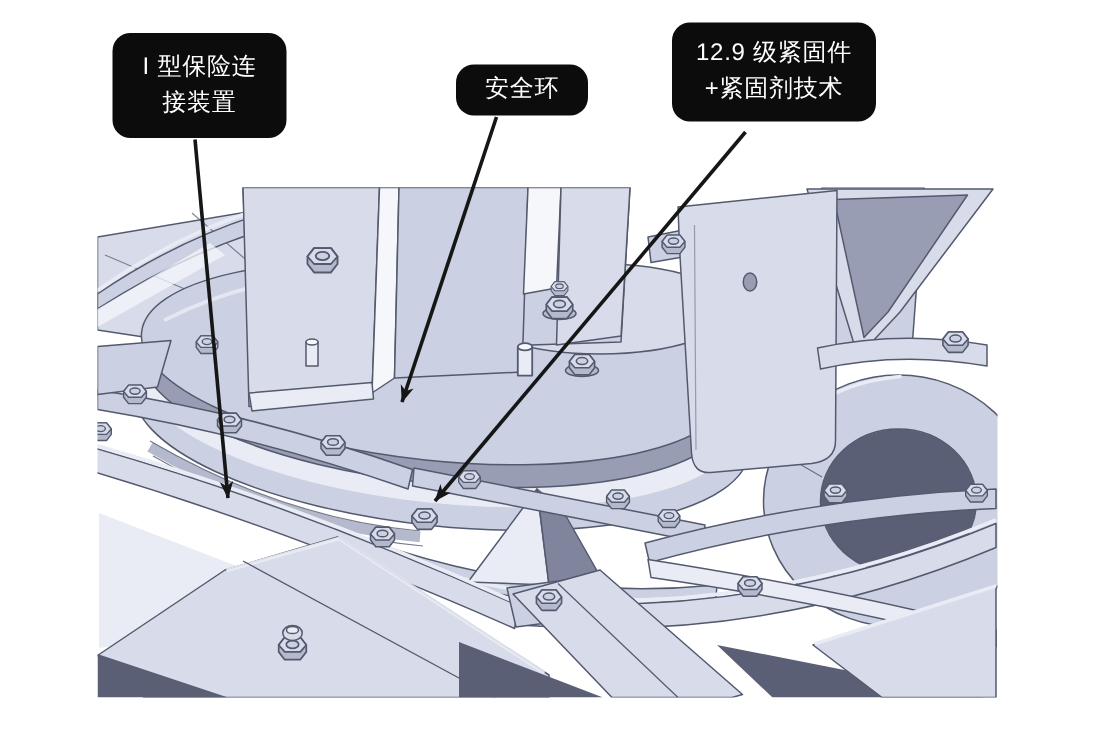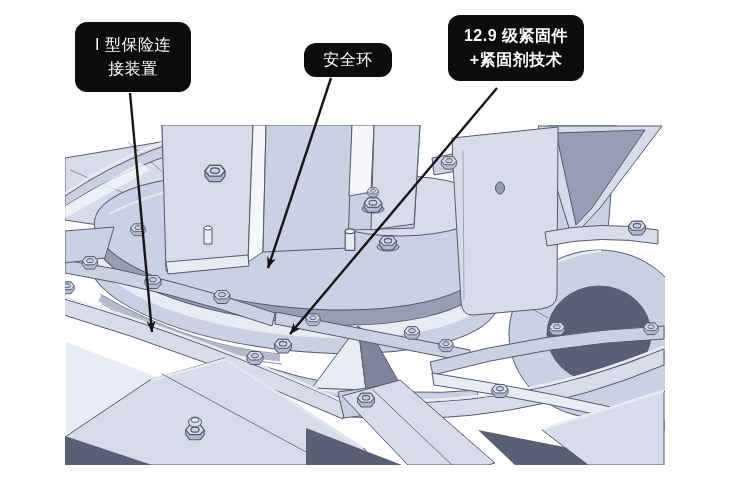--- a/index.html
+++ b/index.html
@@ -9,21 +9,21 @@
   }
   .page svg{position:absolute;left:0;top:0;}
   .callout{
     position:absolute;background:var(--callout-bg,#0c0c0c);color:var(--callout-text,#fff);
     border-radius:12px;display:flex;align-items:center;justify-content:center;
     text-align:center;white-space:pre-line;font-size:16px;line-height:1.5;
     font-weight:500;letter-spacing:.5px;z-index:5;
   }
   #callout-1{left:75px;top:22px;width:116px;height:70px;}
   #callout-2{left:292px;top:43px;width:88px;height:34px;margin-left:12px;}
-  #callout-3{left:448px;top:15px;width:136px;height:66px;font-weight:bold;}
+  #callout-3{left:448px;top:15px;width:136px;height:66px;}
   
   .f-base{fill:var(--cad-base);} .f-light{fill:var(--cad-light);}
   .f-bright{fill:var(--cad-bright);} .f-white{fill:var(--cad-white);}
   .f-mid{fill:var(--cad-mid);} .f-shadow{fill:var(--cad-shadow);}
   .f-dark{fill:var(--cad-dark);} .f-deep{fill:var(--cad-deep);}
   .s{stroke:var(--cad-line);stroke-width:1;stroke-linejoin:round;}
   .thin{stroke:var(--cad-line);stroke-width:.8;fill:none;}
   .edge{stroke:var(--cad-bright);stroke-width:2.5;fill:none;stroke-linecap:round;}
   .leader{stroke:var(--ink);stroke-width:2.4;fill:none;}
 </style>

